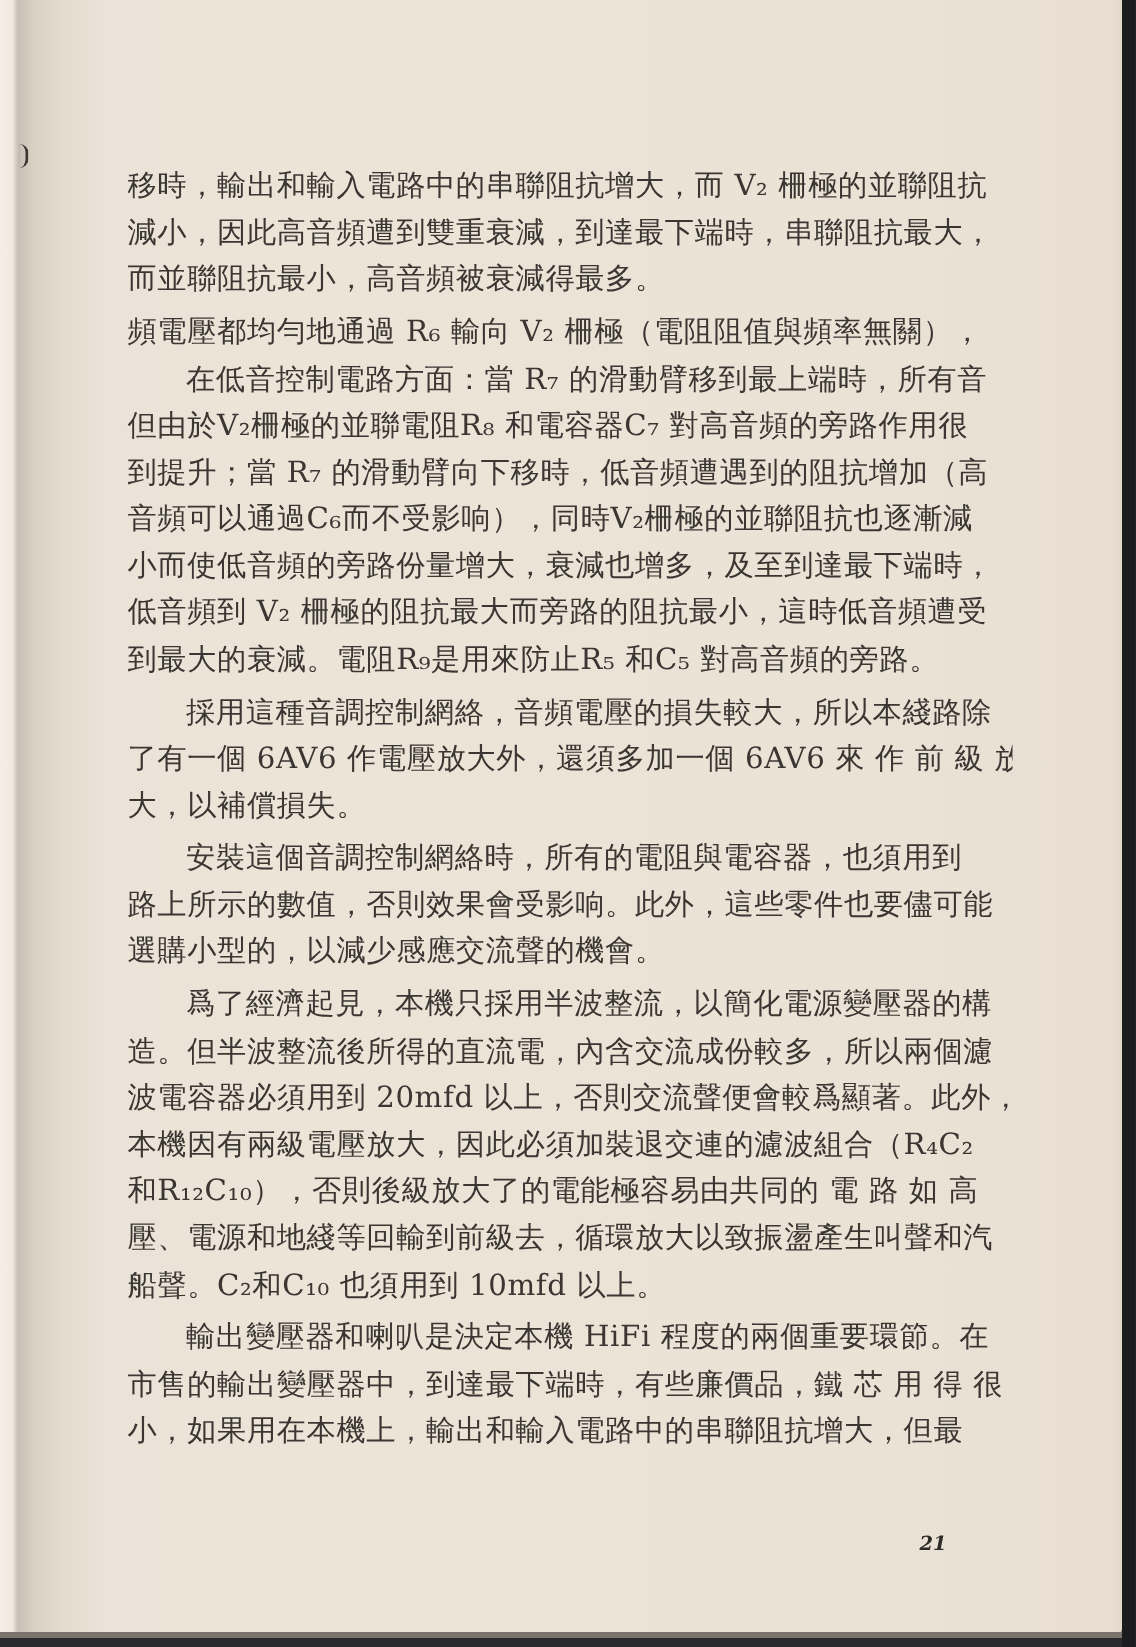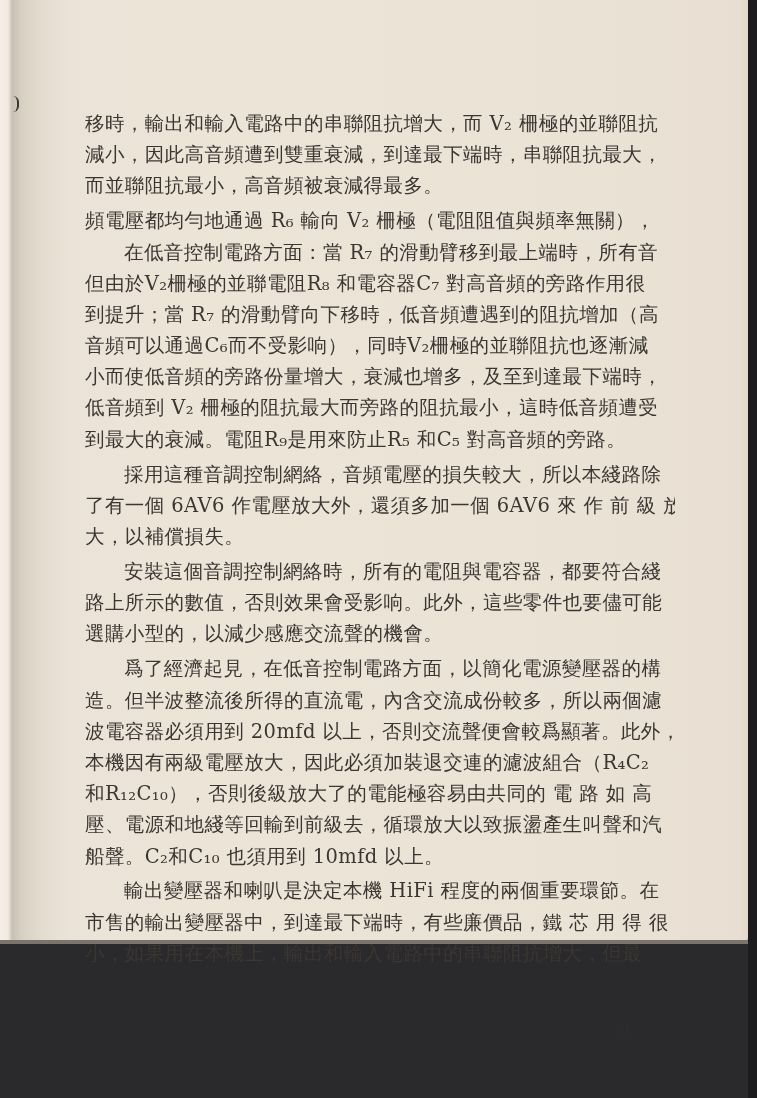--- a/index.html
+++ b/index.html
@@ -2,21 +2,21 @@
 <html><head>
 <meta charset="utf-8">
 <style>
   html, body { margin:0; padding:0; }
   body {
     width:757px; height:1098px; overflow:hidden; position:relative;
     background:#2a2a2c;
     font-family:"DejaVu Serif","Liberation Serif",serif;
   }
   .page {
-    position:absolute; left:0; top:0; width:748px; height:944px;
+    position:absolute; left:0; top:0; width:748px; height:1092px;
     background:linear-gradient(90deg,#f6eee6 0px,#f3ebe2 8px,#c9c0b5 12px,#d9d0c4 22px,#e4dbcf 40px,#ebe3d7 70px,#ede4d8 200px,#ebe2d6 600px,#e8dfd2 740px,#e2d8cb 748px);
     border-bottom-right-radius:6px;
   }
   .page::after {
     content:""; position:absolute; left:0; right:0; bottom:0; height:4px;
     background:#7a746c;
   }
   .spine-mark {
     position:absolute; left:13px; top:96px; width:4px; height:16px;
     border-right:2px solid #3a3632; border-radius:0 8px 8px 0;
@@ -59,26 +59,26 @@
       <span class="line">小而使低音頻的旁路份量增大，衰減也增多，及至到達最下端時，</span>
       <span class="line">低音頻到 V₂ 柵極的阻抗最大而旁路的阻抗最小，這時低音頻遭受</span>
       <span class="line">到最大的衰減。電阻R₉是用來防止R₅ 和C₅ 對高音頻的旁路。</span>
     </div>
     <div class="para">
       <span class="line first">採用這種音調控制網絡，音頻電壓的損失較大，所以本綫路除</span>
       <span class="line">了有一個 6AV6 作電壓放大外，還須多加一個 6AV6 來 作 前 級 放</span>
       <span class="line">大，以補償損失。</span>
     </div>
     <div class="para">
-      <span class="line first">安裝這個音調控制網絡時，所有的電阻與電容器，都要符合綫</span>
+      <span class="line first">安裝這個音調控制網絡時，所有的電阻與電容器，也須用到</span>
       <span class="line">路上所示的數值，否則效果會受影响。此外，這些零件也要儘可能</span>
       <span class="line">選購小型的，以減少感應交流聲的機會。</span>
     </div>
     <div class="para">
-      <span class="line first">爲了經濟起見，在低音控制電路方面，以簡化電源變壓器的構</span>
+      <span class="line first">爲了經濟起見，本機只採用半波整流，以簡化電源變壓器的構</span>
       <span class="line">造。但半波整流後所得的直流電，內含交流成份較多，所以兩個濾</span>
       <span class="line">波電容器必須用到 20mfd 以上，否則交流聲便會較爲顯著。此外，</span>
       <span class="line">本機因有兩級電壓放大，因此必須加裝退交連的濾波組合（R₄C₂</span>
       <span class="line">和R₁₂C₁₀），否則後級放大了的電能極容易由共同的 電 路 如 高</span>
       <span class="line">壓、電源和地綫等回輸到前級去，循環放大以致振盪產生叫聲和汽</span>
       <span class="line">船聲。C₂和C₁₀ 也須用到 10mfd 以上。</span>
     </div>
     <div class="para">
       <span class="line first">輸出變壓器和喇叭是決定本機 HiFi 程度的兩個重要環節。在</span>
       <span class="line">市售的輸出變壓器中，到達最下端時，有些廉價品，鐵 芯 用 得 很</span>

